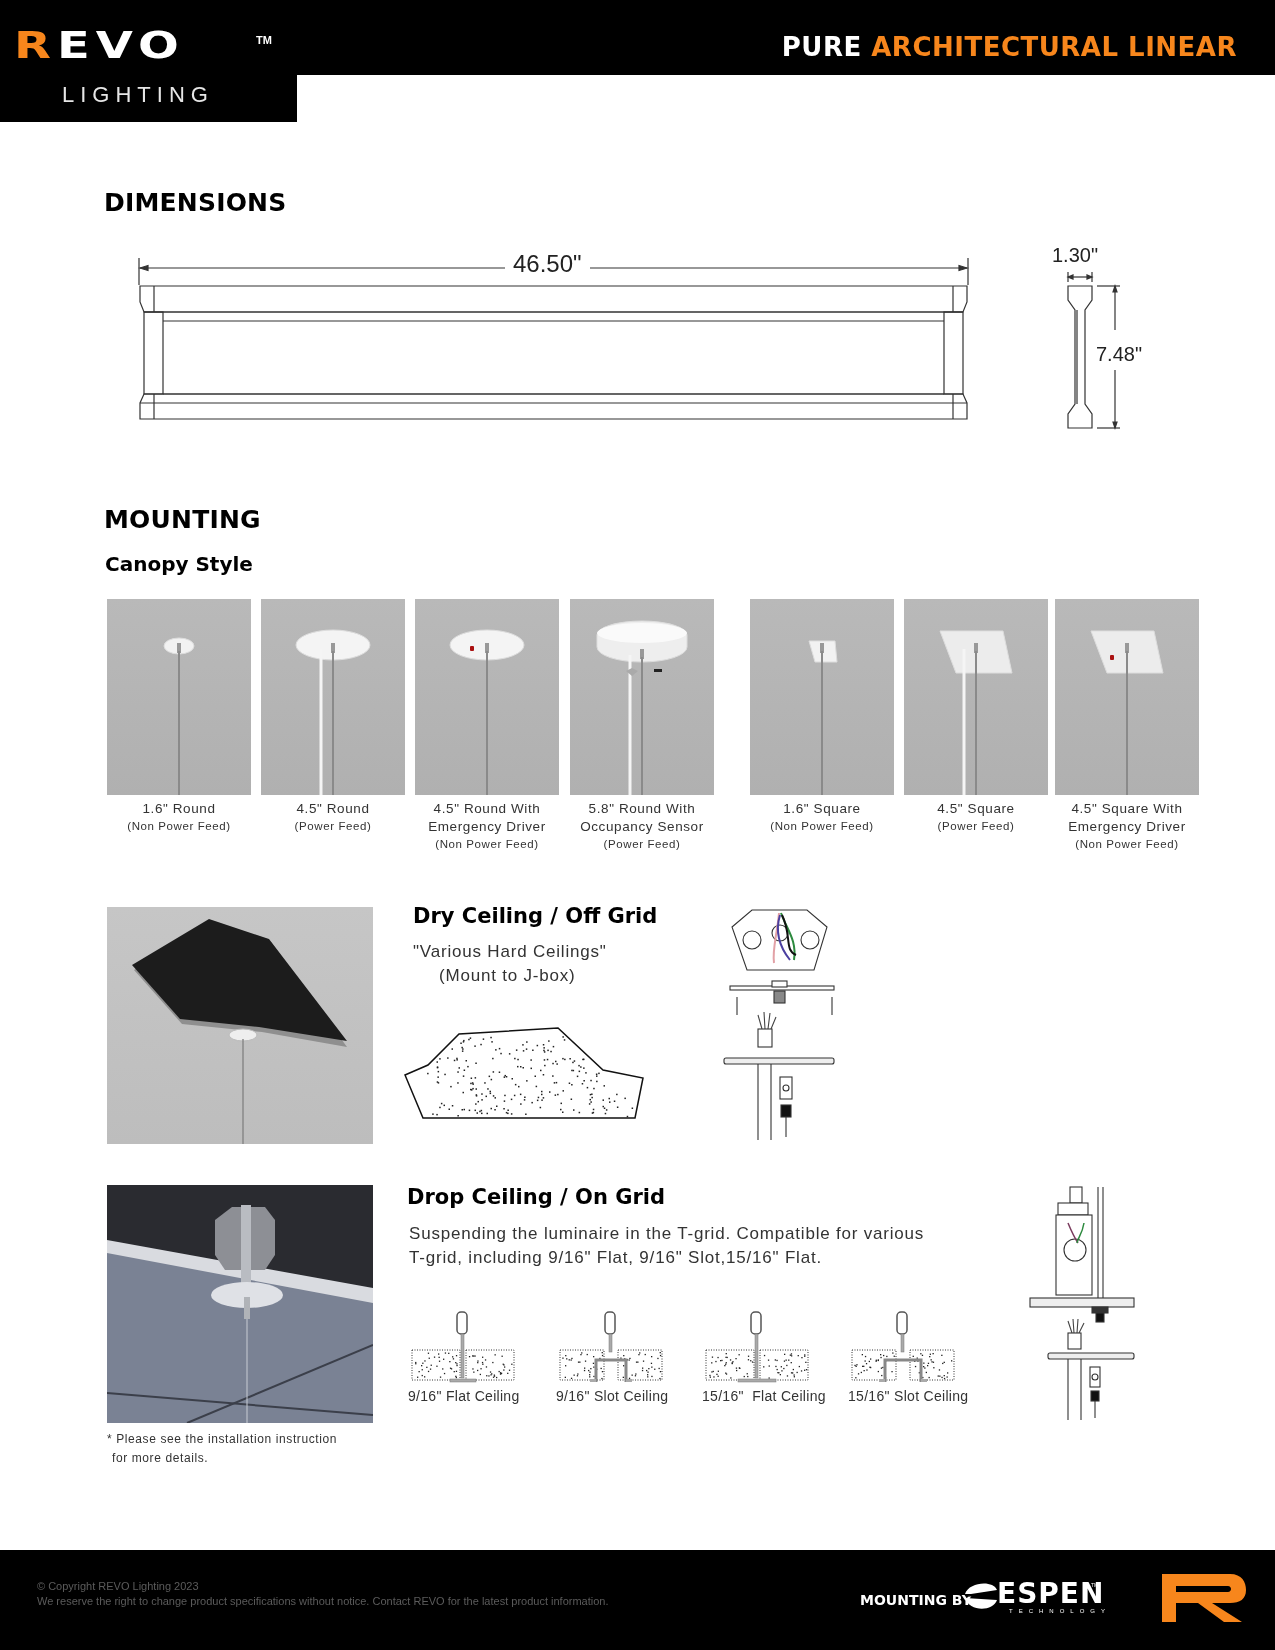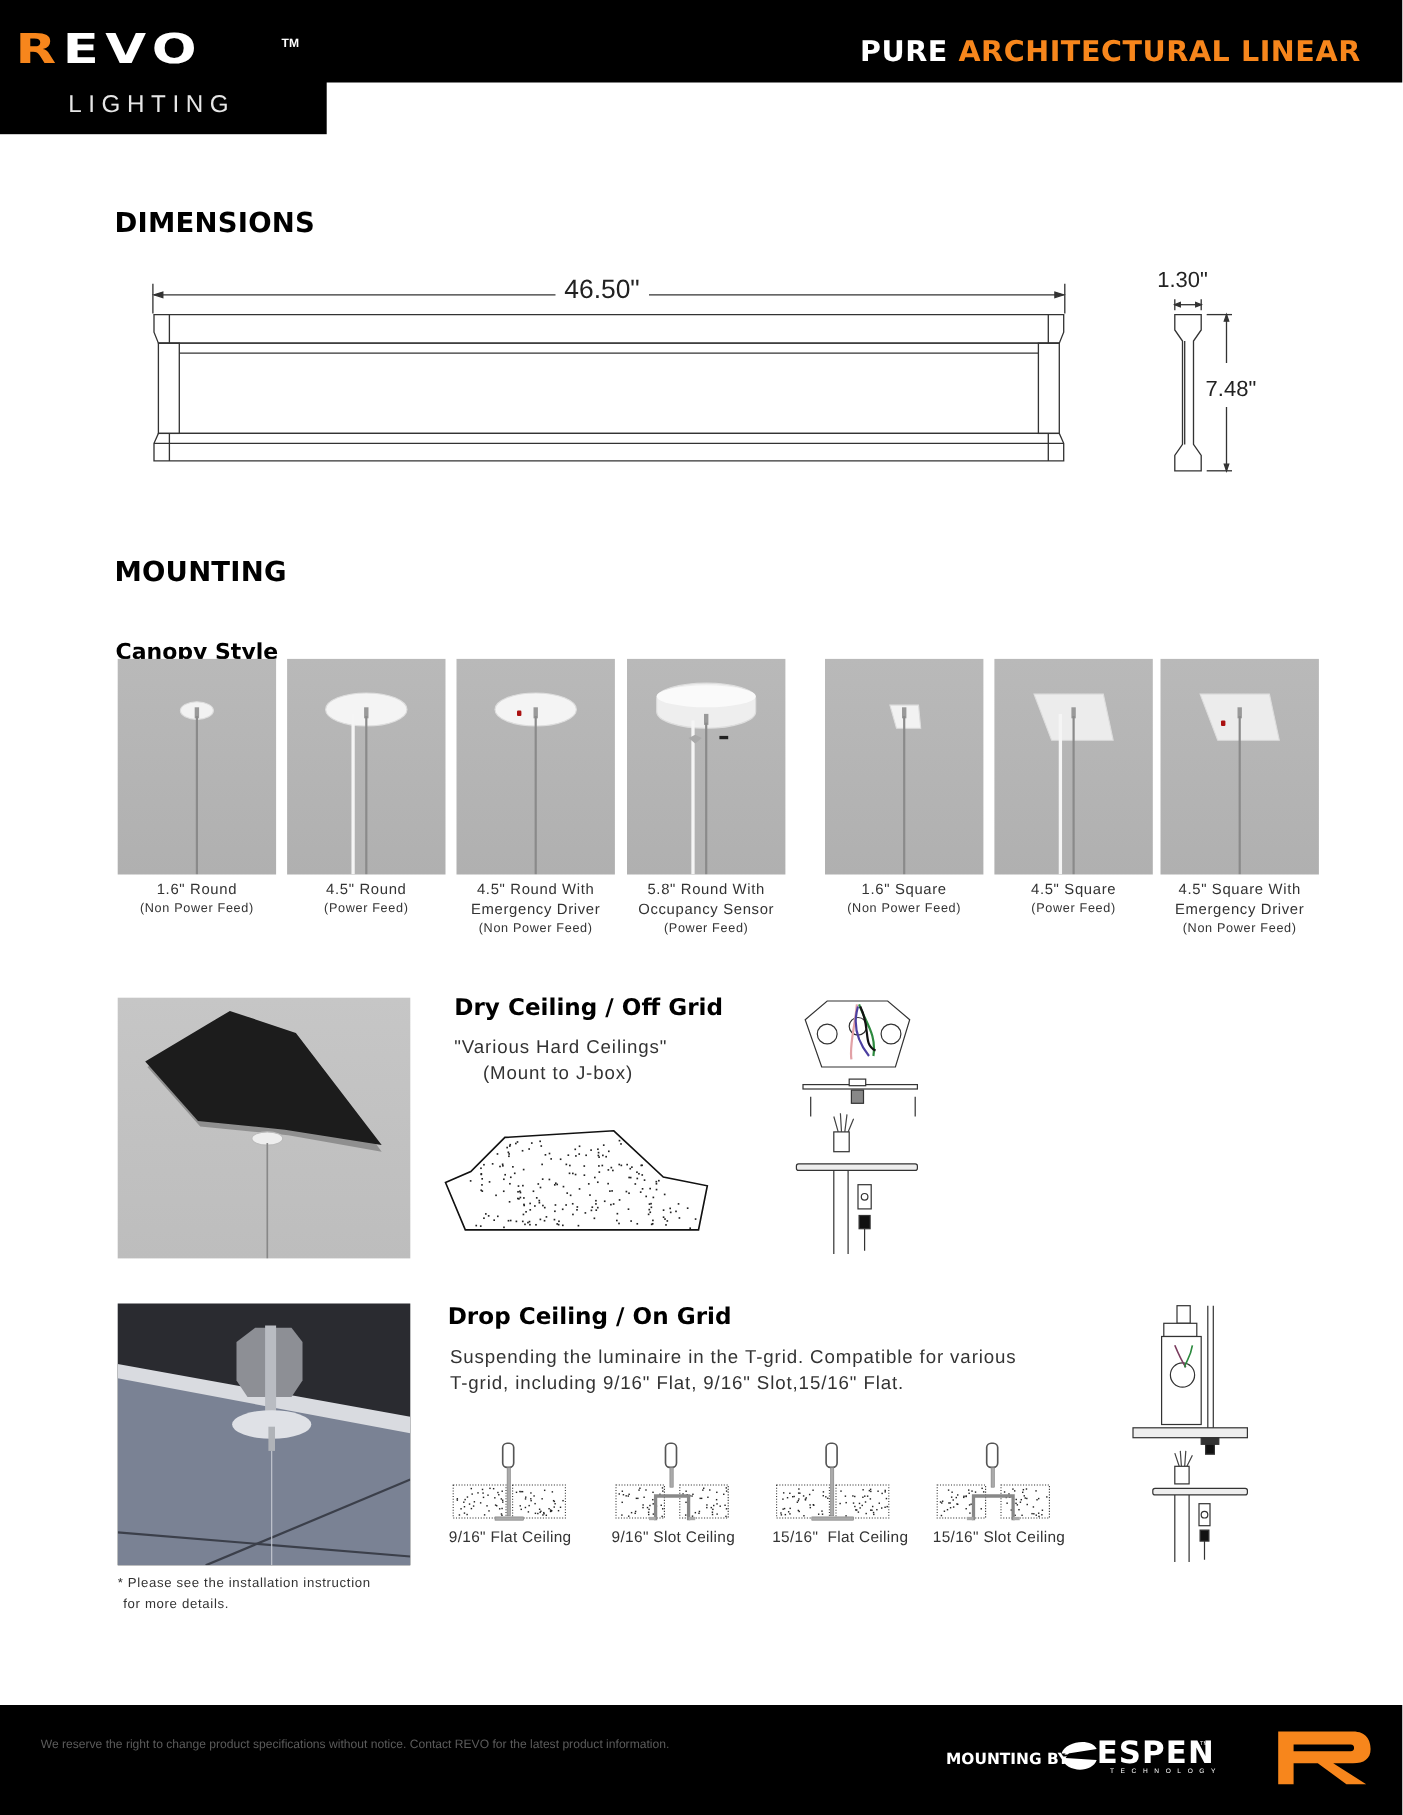--- a/index.html
+++ b/index.html
@@ -10,21 +10,21 @@
   .top-bar { left:0; top:0; width:1275px; height:75px; background:#000; }
   .logo-box { left:0; top:0; width:297px; height:122px; background:#000; }
   .logo-revo { left:14px; top:26px; font-family:"DejaVu Sans", sans-serif; font-size:48px; font-weight:bold; letter-spacing:6px; color:#fff; line-height:1; transform:scaleY(0.78); transform-origin:top left; }
   .logo-revo .r { color:#f7861c; }
   .logo-tm { left:256px; top:34px; font-size:11px; font-weight:bold; color:#fff; }
   .logo-lighting { left:62px; top:82px; font-size:22px; letter-spacing:6px; color:#e6e6e6; }
   .doc-title { right:38px; top:34px; font-family:"DejaVu Sans", sans-serif; font-weight:bold; font-size:26px; letter-spacing:0.5px; line-height:1; }
   .doc-title .w { color:#fff;margin-left:33px; } .doc-title .o { color:#f7861c; }
 
   .h1 { font-family:"DejaVu Sans", sans-serif; font-weight:bold; font-size:25px; color:#000; letter-spacing:0.2px; }
-  .h2 { font-family:"DejaVu Sans", sans-serif; font-weight:bold; font-size:20px; color:#000;margin-top:28px; }
+  .h2 { font-family:"DejaVu Sans", sans-serif; font-weight:bold; font-size:20px; color:#000; }
   .h3 { font-family:"DejaVu Sans", sans-serif; font-weight:bold; font-size:21px; color:#000; }
   .dim-label { font-family:"Liberation Sans", sans-serif; font-size:24px; color:#222; background:#fff; padding:0 8px; }
 
   .thumb { width:144px; height:196px; background:linear-gradient(180deg,#b9b9b9 0%,#b0b0b0 100%); overflow:hidden; }
   .cap { width:160px; text-align:center; font-size:13.5px; line-height:18px; color:#333; letter-spacing:0.6px; }
   .cap .sub { font-size:11.5px; display:block; line-height:17px; }
   .body-text { font-size:17px; color:#333; letter-spacing:0.8px; line-height:24px; }
   .grid-cap { font-size:14px; color:#333; letter-spacing:0.3px; }
   .note { font-size:12px; color:#333; letter-spacing:0.6px; line-height:19px; }
 
@@ -814,20 +814,21 @@
       <line x1="53" y1="174" x2="53" y2="235"></line>
     <rect x="62" y="182" width="10" height="20"></rect>
     <circle cx="67" cy="192" r="3"></circle>
     <rect x="63" y="206" width="8" height="10" fill="#111"></rect>
     <line x1="67" y1="216" x2="67" y2="233"></line>
   </g>
 </svg>
 
 <div class="abs footer"></div>
 <div class="abs foot-text">
+  <div>© Copyright REVO Lighting 2023</div>
   <div>We reserve the right to change product specifications without notice. Contact REVO for the latest product information.</div>
 </div>
 <div class="abs powered">MOUNTING BY</div>
 <div class="abs espen">
   <svg width="130" height="34" style="position:absolute; left:0; top:0;">
     <path d="M2,14 C6,2 30,0 34,10 L8,14 Z M2,18 L34,20 C30,32 6,32 2,18 Z" fill="#fff"></path>
     <line x1="4" y1="16" x2="34" y2="14" stroke="#000" stroke-width="1.5"></line>
   </svg>
   <div style="position:absolute; left:34px; top:0; font-family:'DejaVu Sans', sans-serif; font-weight:bold; font-size:28px; color:#fff; letter-spacing:1px; line-height:28px;">ESPEN</div>
   <div style="position:absolute; left:46px; top:28px; font-size:6px; color:#fff; letter-spacing:6px;">TECHNOLOGY</div>

